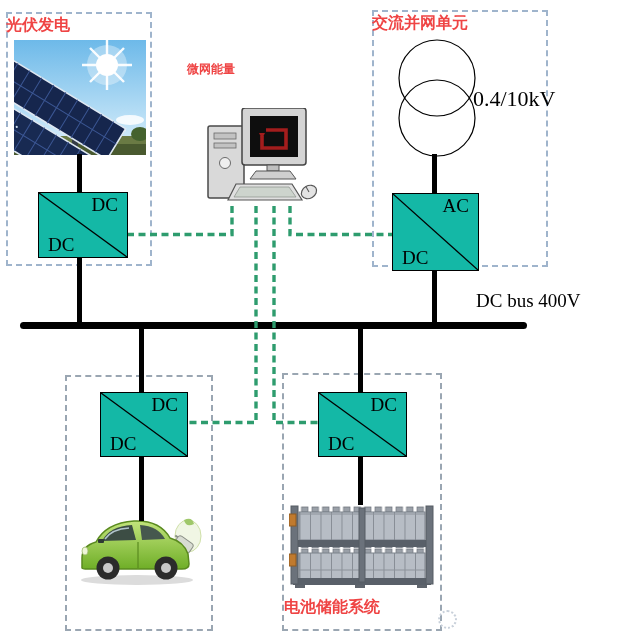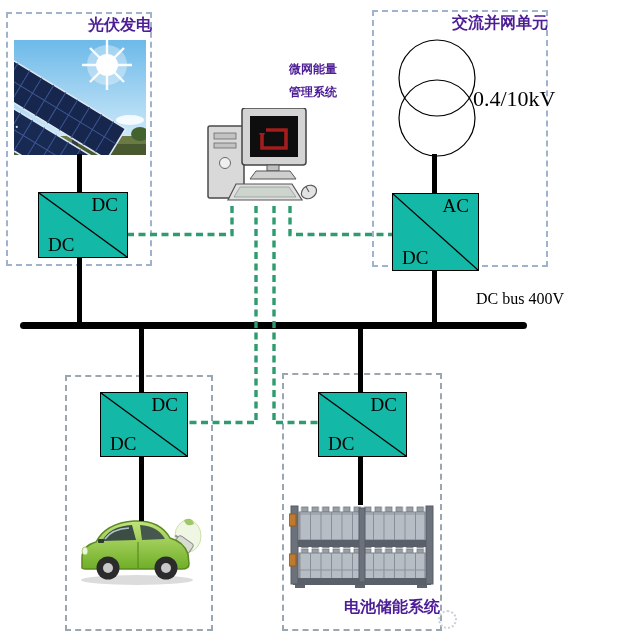--- a/index.html
+++ b/index.html
@@ -2,21 +2,21 @@
 <html><head>
 <meta charset="utf-8">
 <style>
   html,body{margin:0;padding:0;background:#fff;}
   .stage{position:relative;width:617px;height:644px;background:#fff;overflow:hidden;
          font-family:"Liberation Sans",sans-serif;color:#000;}
   
   .sec{position:absolute;box-sizing:border-box;border:2px dashed #9fb4cc;background:transparent;}
   .sec.gray{border-color:#9aa6b2;}
   
-  .zh{position:absolute;font-weight:700;text-align:right;color:#4c1d95;}
+  .zh{position:absolute;font-weight:700;text-align:left;color:#ef4444;}
   .serif{font-family:"Liberation Serif",serif;font-weight:400;}
   
   .pline{position:absolute;background:#000;}
   .bus{position:absolute;background:#000;border-radius:3.5px;}
   
   .conv{position:absolute;box-sizing:border-box;background:#14b8a6;border:1.6px solid #000;}
   .conv svg.diag{position:absolute;left:0;top:0;width:100%;height:100%;}
   .conv .ct{position:absolute;top:1px;right:9px;font-size:19px;}
   .conv .cb{position:absolute;bottom:1px;left:9px;font-size:19px;}
   .imgbox{position:absolute;}
@@ -208,21 +208,20 @@
         <line x1="0" y1="0" x2="100" y2="100" vector-effect="non-scaling-stroke" stroke="#000" stroke-width="1.3"></line>
       </svg>
     <span class="ct serif">DC</span>
     <span class="cb serif">DC</span>
   </div>
 
   <div class="zh" style="left:6px;top:15px;width:146px;font-size:16px">光伏发电</div>
   <div class="zh" style="left:372px;top:13px;width:176px;font-size:16px">交流并网单元</div>
   <div class="zh" style="left:187px;top:58px;width:150px;font-size:12px;line-height:23px">
     <span style="display:block">微网能量</span>
-    <span style="display:block">管理系统</span>
   </div>
   <div class="serif" style="position:absolute;left:473px;top:86px;font-size:22px">0.4/10kV</div>
-  <div class="serif" style="position:absolute;left:476px;top:290px;font-size:16px">DC bus 400V</div>
+  <div class="serif" style="position:absolute;left:476px;top:290px;font-size:19px">DC bus 400V</div>
   <div class="zh" style="left:284px;top:597px;width:156px;font-size:16px">电池储能系统</div>
 
   <div class="wm-logo" style="left:438px;top:610px"></div>
 
 </div>
 
 </body></html>

